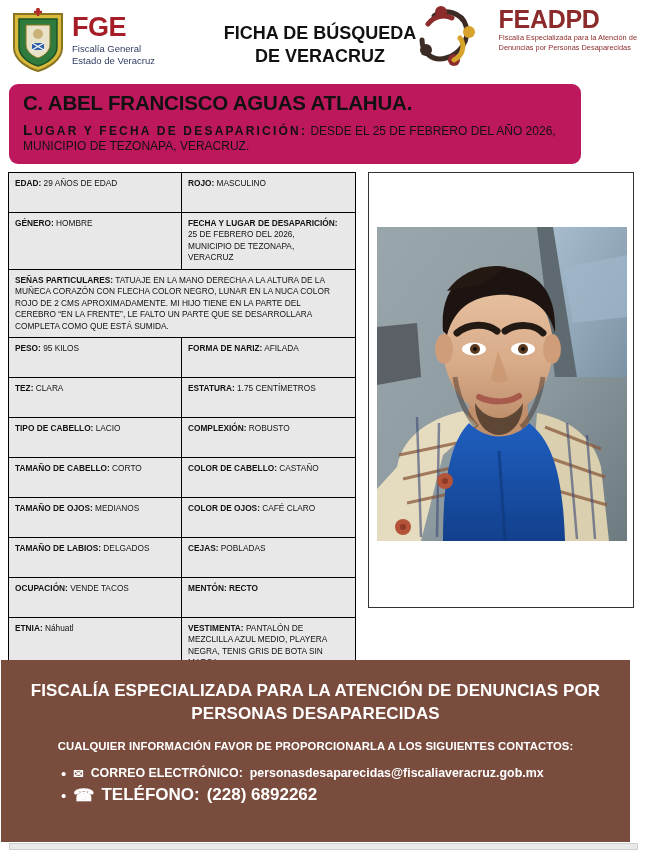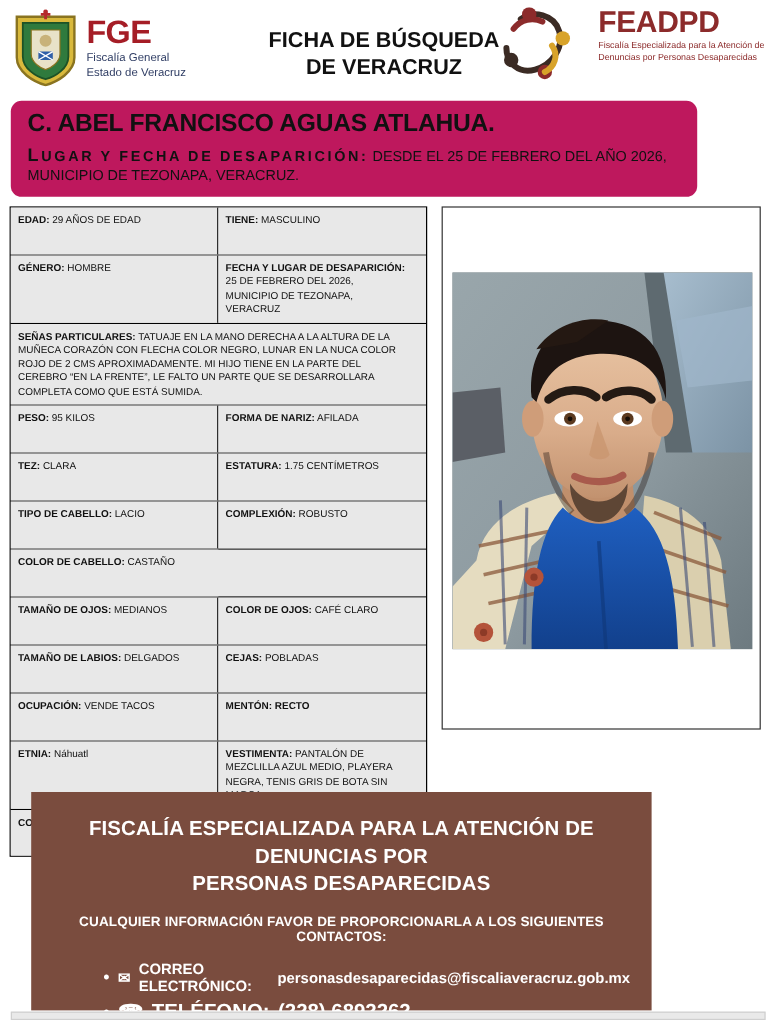--- a/index.html
+++ b/index.html
@@ -75,21 +75,21 @@
     border:1.2px solid #333;background:#fff;box-sizing:border-box;
   }
   .photo{
     position:absolute;left:8px;top:54px;width:250px;height:314px;
     overflow:hidden;background:#7d8a8f;
   }
   .photo svg{display:block;width:250px;height:314px;}
 
   
   .footer{
-    position:absolute;left:26px;top:660px;width:517px;height:182px;
+    position:absolute;left:1px;top:660px;width:629px;height:182px;
     background:#7a4c3e;box-sizing:border-box;padding:20px 18px 0 18px;
     color:#fff;
   }
   .footer-title{
     text-align:center;font-size:17px;font-weight:bold;line-height:1.35;
     letter-spacing:0.1px;
   }
   .footer-sub{
     text-align:center;font-size:11.3px;font-weight:bold;margin-top:14px;
     letter-spacing:0.1px;
@@ -165,21 +165,21 @@
     <div class="banner-name">C. ABEL FRANCISCO AGUAS ATLAHUA.</div>
     <div class="banner-place">
       <span class="lbl-spaced"><span class="cap">L</span><span>UGAR Y FECHA DE DESAPARICIÓN:</span></span><span> DESDE EL 25 DE FEBRERO DEL AÑO 2026, MUNICIPIO DE TEZONAPA, VERACRUZ.</span>
     </div>
   </div>
 
   <div class="table">
 
     <div class="row r-h">
       <div class="cell half"><b>EDAD:</b><span> 29 AÑOS DE EDAD</span></div>
-      <div class="cell half last"><b>TIENE:</b><span> MASCULINO</span></div>
+      <div class="cell half last"><b>ROJO:</b><span> MASCULINO</span></div>
     </div>
 
     <div class="row r-h2">
       <div class="cell half"><b>GÉNERO:</b><span>  HOMBRE</span></div>
       <div class="cell half last"><b>FECHA Y LUGAR DE DESAPARICIÓN:</b><span> 25 DE FEBRERO DEL 2026, MUNICIPIO DE TEZONAPA, VERACRUZ</span></div>
     </div>
 
     <div class="row r-senas">
       <div class="cell full"><b>SEÑAS PARTICULARES:</b><span>  TATUAJE EN LA MANO DERECHA A LA ALTURA DE LA MUÑECA CORAZÓN CON FLECHA COLOR  NEGRO, LUNAR EN LA NUCA COLOR ROJO DE 2 CMS APROXIMADAMENTE.  MI HIJO TIENE EN LA PARTE DEL CEREBRO “EN LA FRENTE”, LE FALTO UN PARTE QUE SE DESARROLLARA COMPLETA COMO QUE ESTÁ SUMIDA.</span></div>
     </div>
@@ -193,20 +193,21 @@
       <div class="cell half"><b>TEZ:</b><span>  CLARA</span></div>
       <div class="cell half last"><b>ESTATURA:</b><span>  1.75 CENTÍMETROS</span></div>
     </div>
 
     <div class="row r-h">
       <div class="cell half"><b>TIPO DE CABELLO:</b><span>  LACIO</span></div>
       <div class="cell half last"><b>COMPLEXIÓN:</b><span>  ROBUSTO</span></div>
     </div>
 
     <div class="row r-h">
+      <div class="cell half"><b>TAMAÑO DE CABELLO:</b><span> CORTO</span></div>
       <div class="cell half last"><b>COLOR DE CABELLO:</b><span>  CASTAÑO</span></div>
     </div>
 
     <div class="row r-h">
       <div class="cell half"><b>TAMAÑO DE OJOS:</b><span>  MEDIANOS</span></div>
       <div class="cell half last"><b>COLOR DE OJOS:</b><span>  CAFÉ CLARO</span></div>
     </div>
 
     <div class="row r-h">
       <div class="cell half"><b>TAMAÑO DE LABIOS:</b><span>  DELGADOS</span></div>

